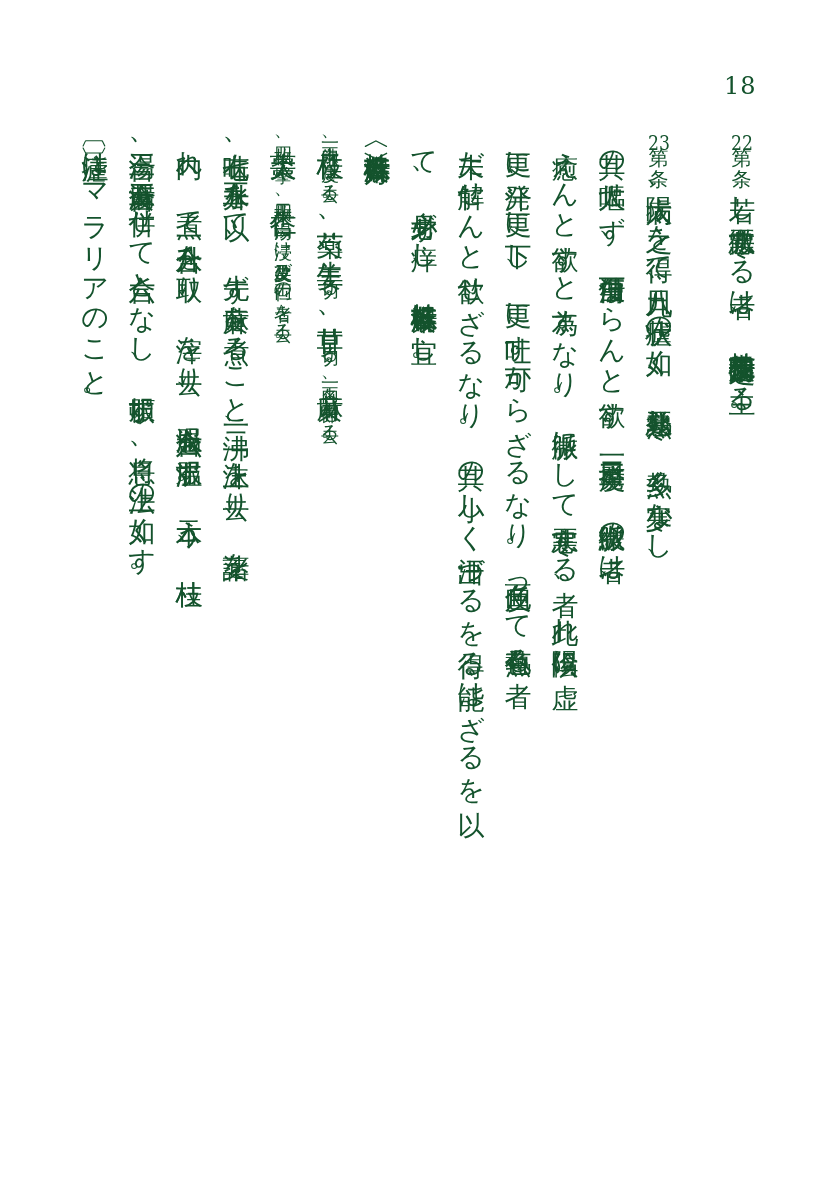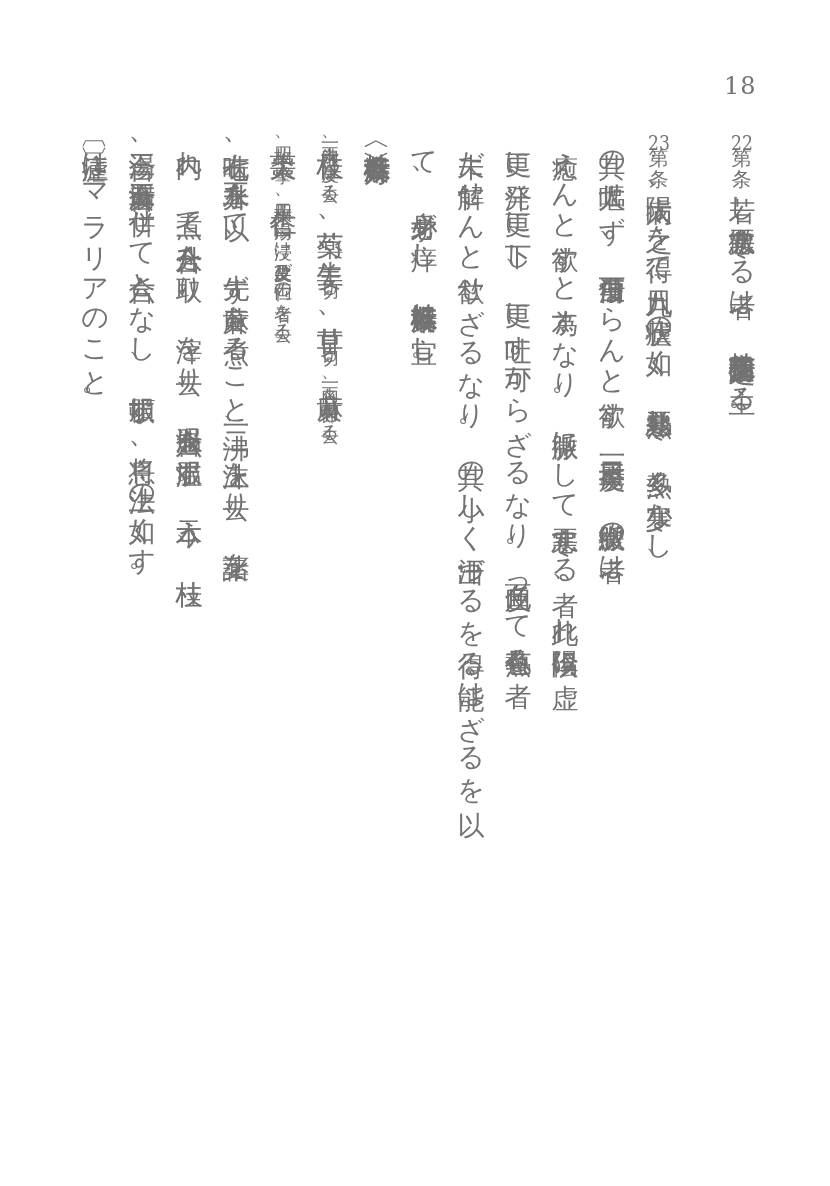--- a/index.html
+++ b/index.html
@@ -7,21 +7,21 @@
     padding: 0;
     background: #ffffff;
   }
   .page {
     position: relative;
     width: 830px;
     height: 1058px;
     background: #ffffff;
     overflow: hidden;
     font-family: "DejaVu Serif", "Liberation Serif", serif;
-    color: #737373;
+    color: #14532d;
   }
   .pagenum {
     position: absolute;
     left: 724px;
     top: 72px;
     font-size: 24px;
     letter-spacing: 1px;
   }
   .textblock {
     position: absolute;

